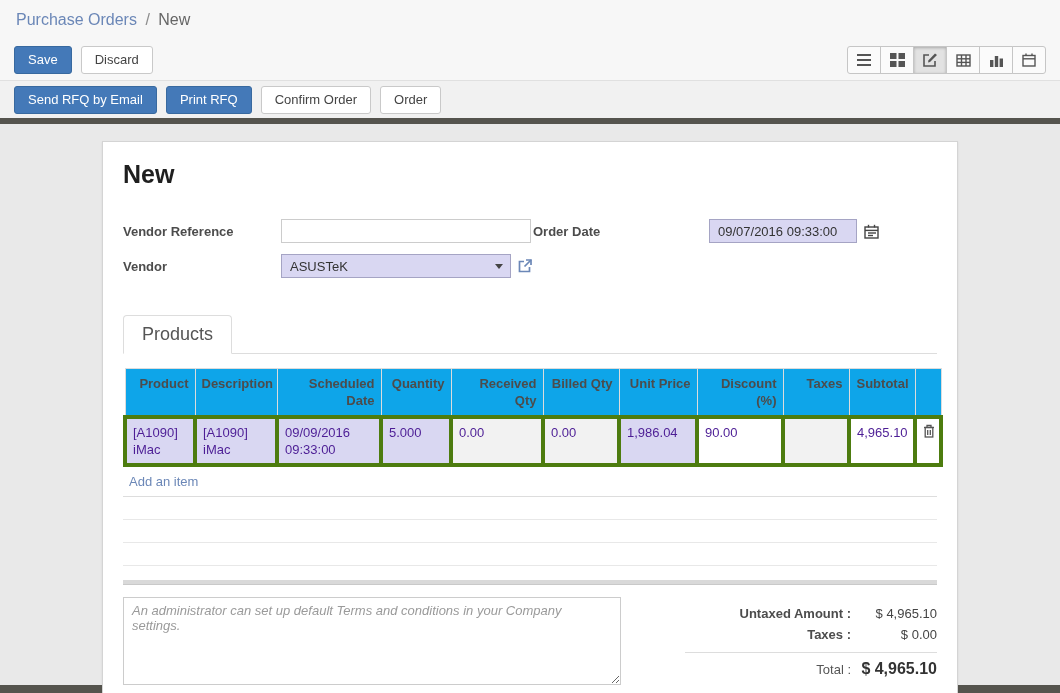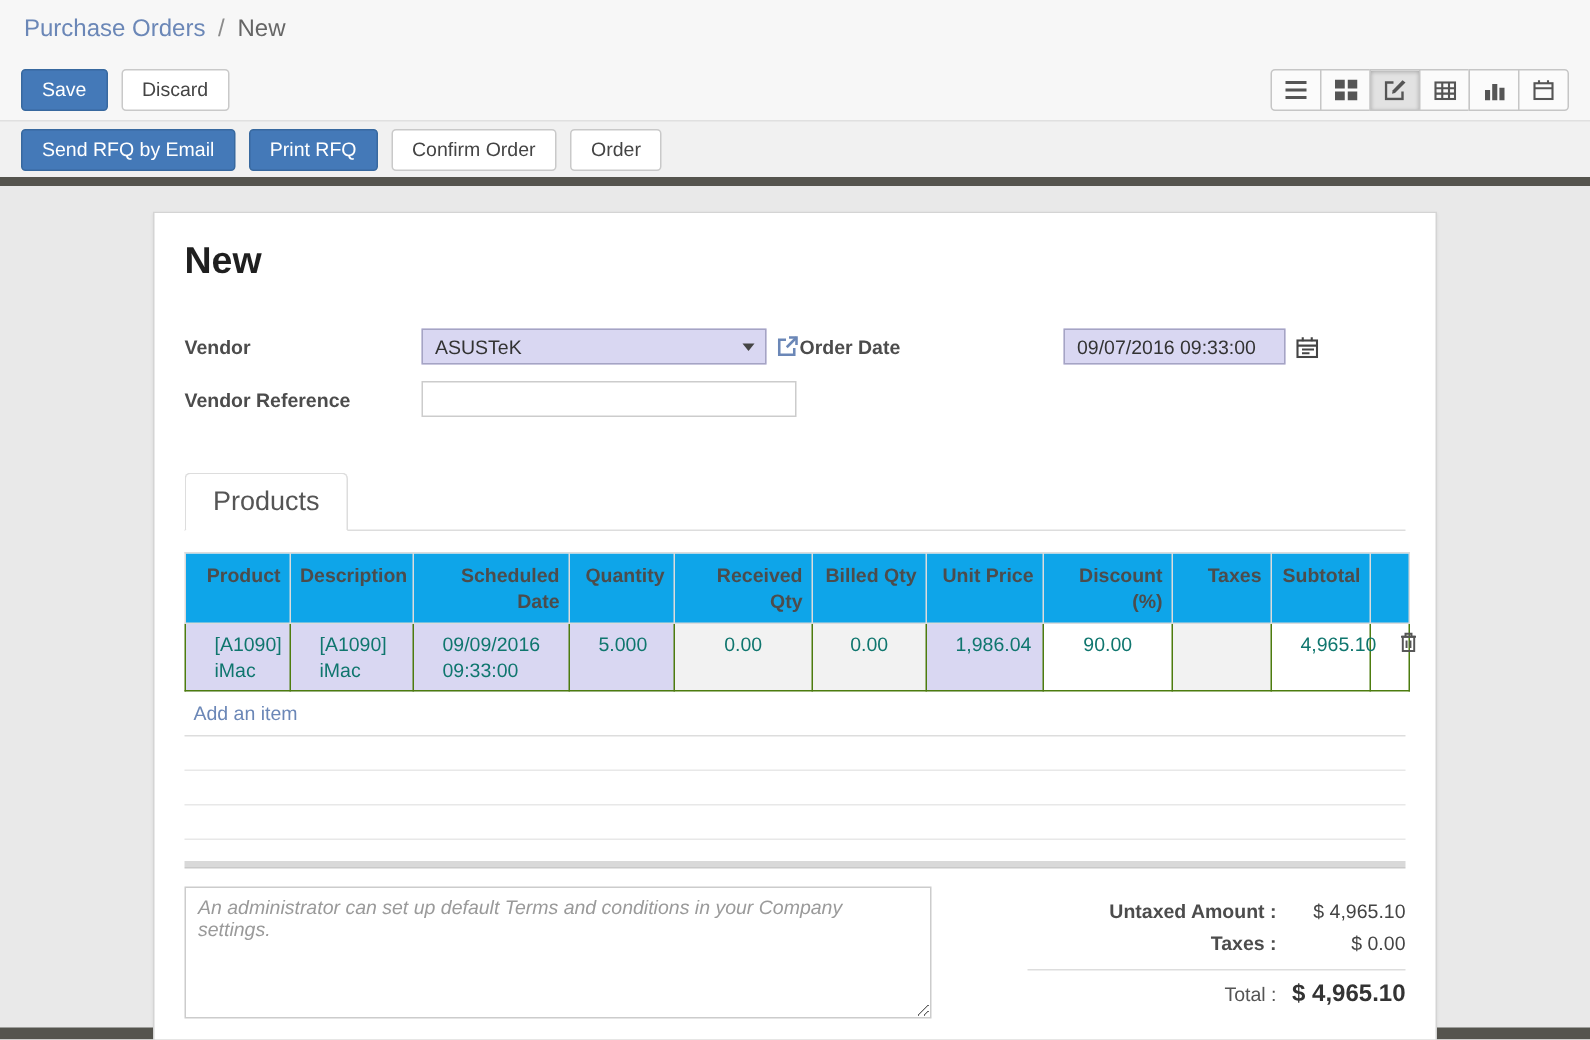--- a/index.html
+++ b/index.html
@@ -96,22 +96,22 @@
     border-radius:4px 4px 0 0; background:#fff; color:#555;
   }
   .tab.inactive { color:var(--link,#6b87b7); }
 
   
   table.olist { width:100%; border-collapse:collapse; table-layout:fixed; font-size:13px; margin-top:14px; }
   .olist th {
     background:#0ea5e9; border:1px solid #dcdcdc; font-weight:bold; color:#4c4c4c;
     text-align:right; padding:6px 6px; vertical-align:top; line-height:17px;
   }
-  .olist td { border:1px solid #4d7c0f; padding:5px 19px; vertical-align:top; color:#0f766e; line-height:17px; }
-  .num { text-align:center;margin-top:16px; }
+  .olist td { border:4px solid #4d7c0f; padding:5px 6px; vertical-align:top; color:#4c1d95; line-height:17px; }
+  .num { text-align:left;margin-top:16px; }
   .c-lav { background:var(--lavender,#d9d7f2); }
   .c-grey { background:#f2f2f2; }
   .c-trash { text-align:center; cursor:pointer; color:#555; }
 
   .add-row { border-bottom:1px solid #ddd; padding:7px 6px; font-size:13px; color:var(--link,#6b87b7); cursor:pointer; }
   .empty-row { height:23px; border-bottom:1px solid #e8e8e8; }
   .thick-sep { margin-top:14px; border-top:4px solid #d9d9d9; border-bottom:1px solid #c9c9c9; height:3px; }
 
   
   .bottom-sec { display:flex; margin-top:12px; }
@@ -227,39 +227,39 @@
 </div>
 
 <div class="dark-strip"></div>
 
 <div class="main">
   <div class="sheet">
     <div class="sheet-title">New</div>
 
     <div class="fields">
       <div class="col-left">
+        <div class="field-row">
+          <div class="field-label">Vendor Reference</div>
+          <input class="text-input" type="text" value="" style="">
+        </div>
         <div class="field-row">
           <div class="field-label">Vendor</div>
           <div class="combobox">
             <span>ASUSTeK</span>
             <span class="caret"></span>
           </div>
           <span class="ext-link">
             <svg width="14" height="14">
                 <g fill="none" stroke="#6b87b7" stroke-width="1.7">
                   <path d="M6 2.5 H1.5 V12.5 H11.5 V8"></path>
                   <path d="M8 1 H13 V6"></path>
                   <line x1="13" y1="1" x2="6.5" y2="7.5"></line>
                 </g>
               </svg>
           </span>
-        </div>
-        <div class="field-row">
-          <div class="field-label">Vendor Reference</div>
-          <input class="text-input" type="text" value="" style="">
         </div>
       </div>
       <div class="col-right">
         <div class="field-row">
           <div class="field-label">Order Date</div>
           <div class="date-field">
             <span>09/07/2016 09:33:00</span>
           </div>
           <span class="cal-icon">
             <svg width="15" height="15">

